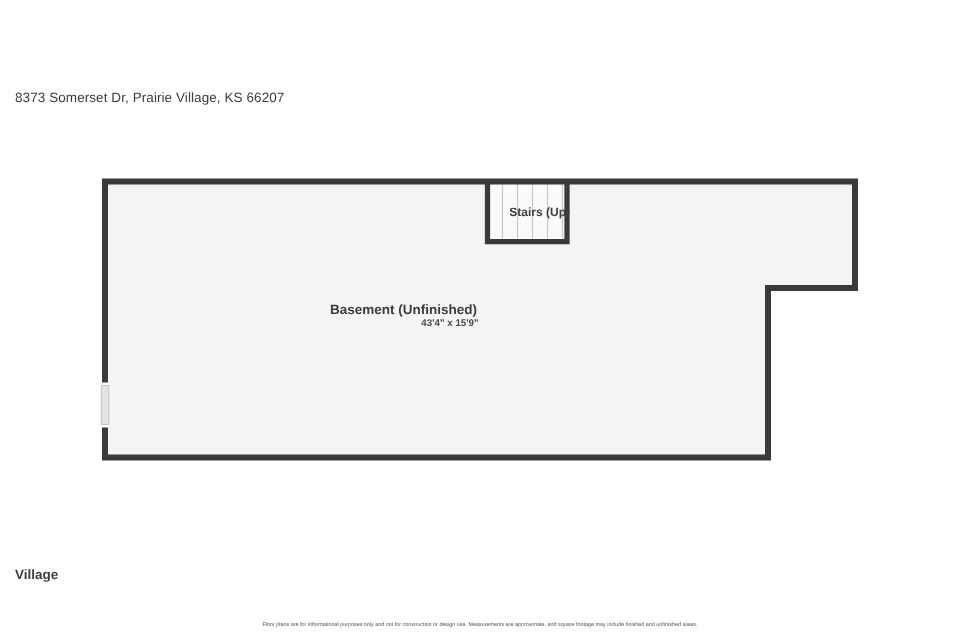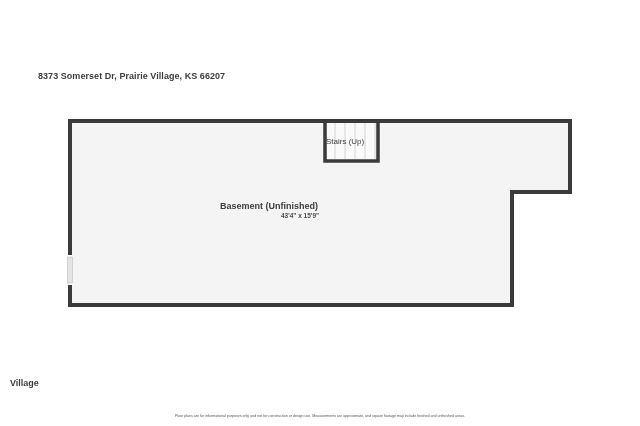--- a/index.html
+++ b/index.html
@@ -1,43 +1,42 @@
 <!DOCTYPE html>
 <html><head>
 <meta charset="utf-8">
 <style>
   html, body { margin: 0; padding: 0; }
   body {
     width: 640px; height: 426px; background: #ffffff; position: relative;
     overflow: hidden; font-family: "Liberation Sans", "DejaVu Sans", sans-serif; color: #3a3a3a;
   }
   .address {
-    position: absolute; left: 10px; top: 71px; font-size: 9px; font-weight: bold; color: #3d3d3d;
+    position: absolute; left: 10px; top: 60px; font-size: 9px; font-weight: normal; color: #3d3d3d;
     letter-spacing: 0.05px;
-    margin-left: 28px;
   }
   .floor-label {
     position: absolute; left: 10px; top: 378px; font-size: 9px; font-weight: bold; color: #3d3d3d;
   }
   .disclaimer {
     position: absolute; left: 0; width: 640px; top: 414px; text-align: center;
     font-size: 3.6px; color: #555; white-space: nowrap;
   }
   svg.plan { position: absolute; left: 0; top: 0; }
   .room-name {
     position: absolute; left: 220px; width: 160px; top: 201px;
     font-size: 9px; font-weight: bold; color: #3d3d3d;
   }
   .room-dims {
     position: absolute; left: 220px; width: 160px; text-align: center; top: 212px;
     font-size: 6.5px; font-weight: bold; color: #4a4a4a;
   }
   .stairs-label {
-    position: absolute; left: 326px; width: 54px; text-align: left; top: 137px;
-    font-size: 8px; font-weight: normal; color: #3d3d3d; background: transparent;
+    position: absolute; left: 326px; width: 54px; text-align: right; top: 137px;
+    font-size: 8px; font-weight: bold; color: #3d3d3d; background: transparent;
   }
 </style>
 </head>
 <body>
 
 <div class="address">8373 Somerset Dr, Prairie Village, KS 66207</div>
 
 <svg class="plan" width="640" height="426" viewBox="0 0 640 426">
 
   <polygon points="70,121 570,121 570,192 512,192 512,305 70,305" fill="#f4f4f4" stroke="none"></polygon>

